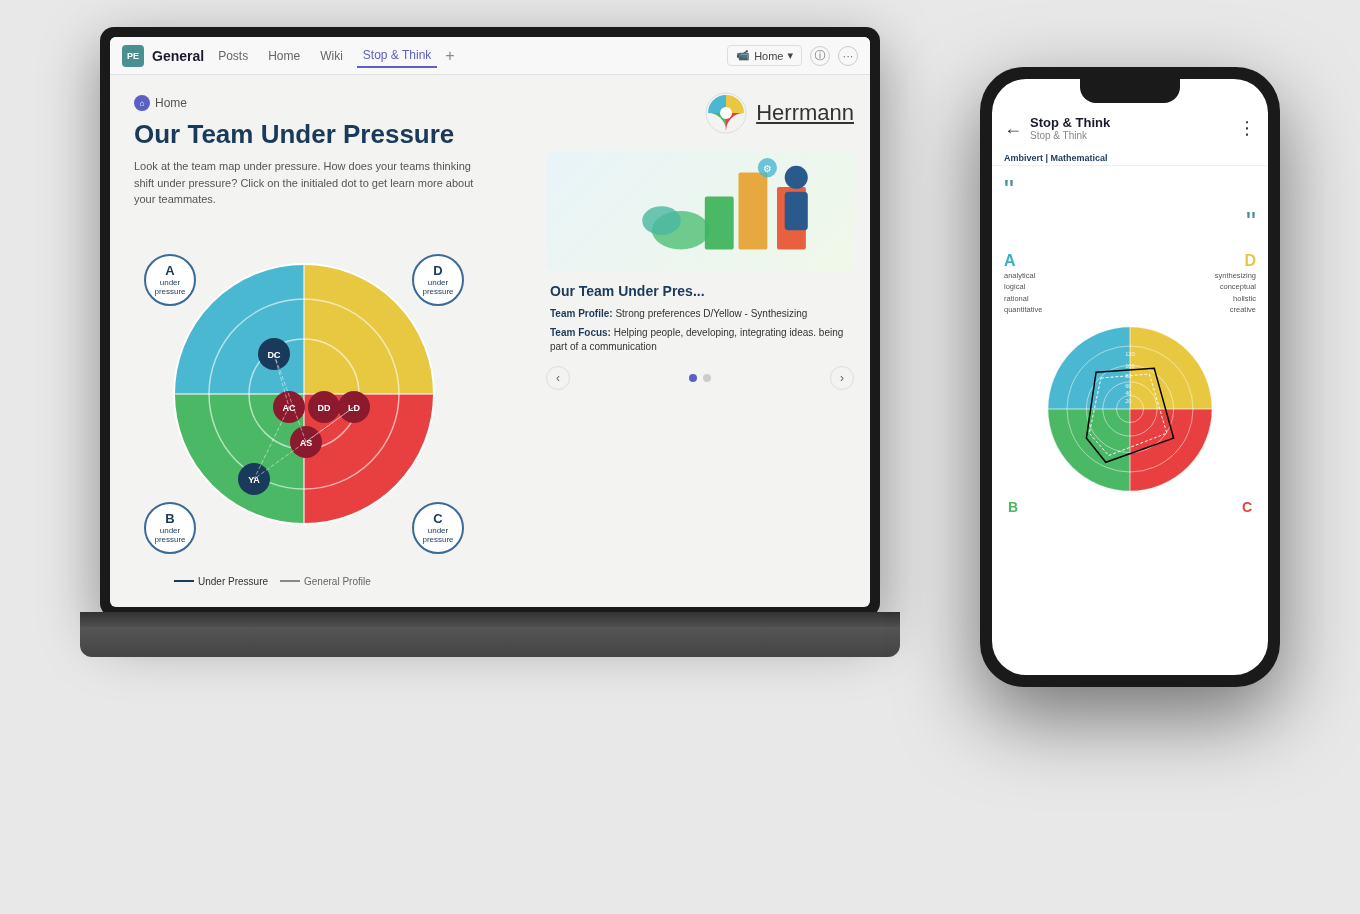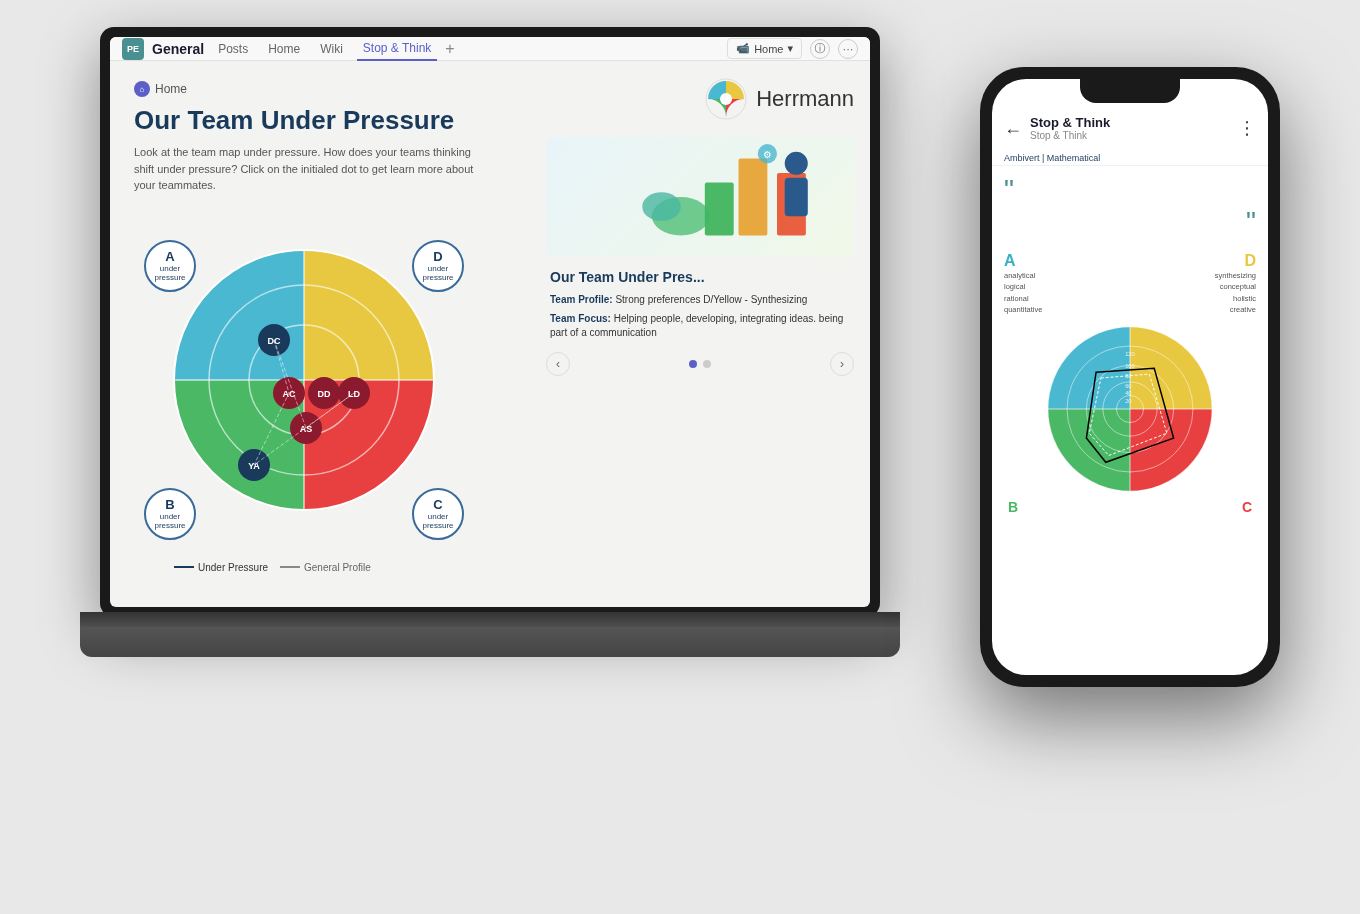--- a/index.html
+++ b/index.html
@@ -68,21 +68,21 @@
       background: linear-gradient(to bottom, #555, #444);
       border-radius: 0 0 12px 12px;
     }
 
     
     .browser-bar {
       display: flex;
       align-items: center;
       background: #f8f8f8;
       border-bottom: 1px solid #e0e0e0;
-      height: 24px;
+      height: 38px;
       padding: 0 12px;
       gap: 8px;
     }
 
     .channel-icon {
       width: 22px;
       height: 22px;
       background: #4a9090;
       border-radius: 4px;
       display: flex;
@@ -251,20 +251,21 @@
 
     .herrmann-icon {
       width: 44px;
       height: 44px;
     }
 
     .herrmann-text {
       font-size: 22px;
       font-weight: 300;
       color: #333;
+      text-decoration: underline;
     }
 
     .illustration {
       width: 100%;
       height: 120px;
       background: linear-gradient(135deg, #e8f4f8, #f0f8e8);
       border-radius: 8px;
       margin-bottom: 12px;
       overflow: hidden;
       position: relative;
@@ -399,21 +400,21 @@
     }
 
     .phone-menu {
       font-size: 18px;
       color: #333;
       cursor: pointer;
     }
 
     .phone-badge {
       font-size: 9px;
-      font-weight: 400;
+      font-weight: 700;
       color: #1a3a5c;
       padding: 4px 12px 2px;
       border-bottom: 1px solid #f0f0f0;
     }
 
     .phone-quote-section {
       padding: 10px 12px;
     }
 
     .quote-mark-open {

